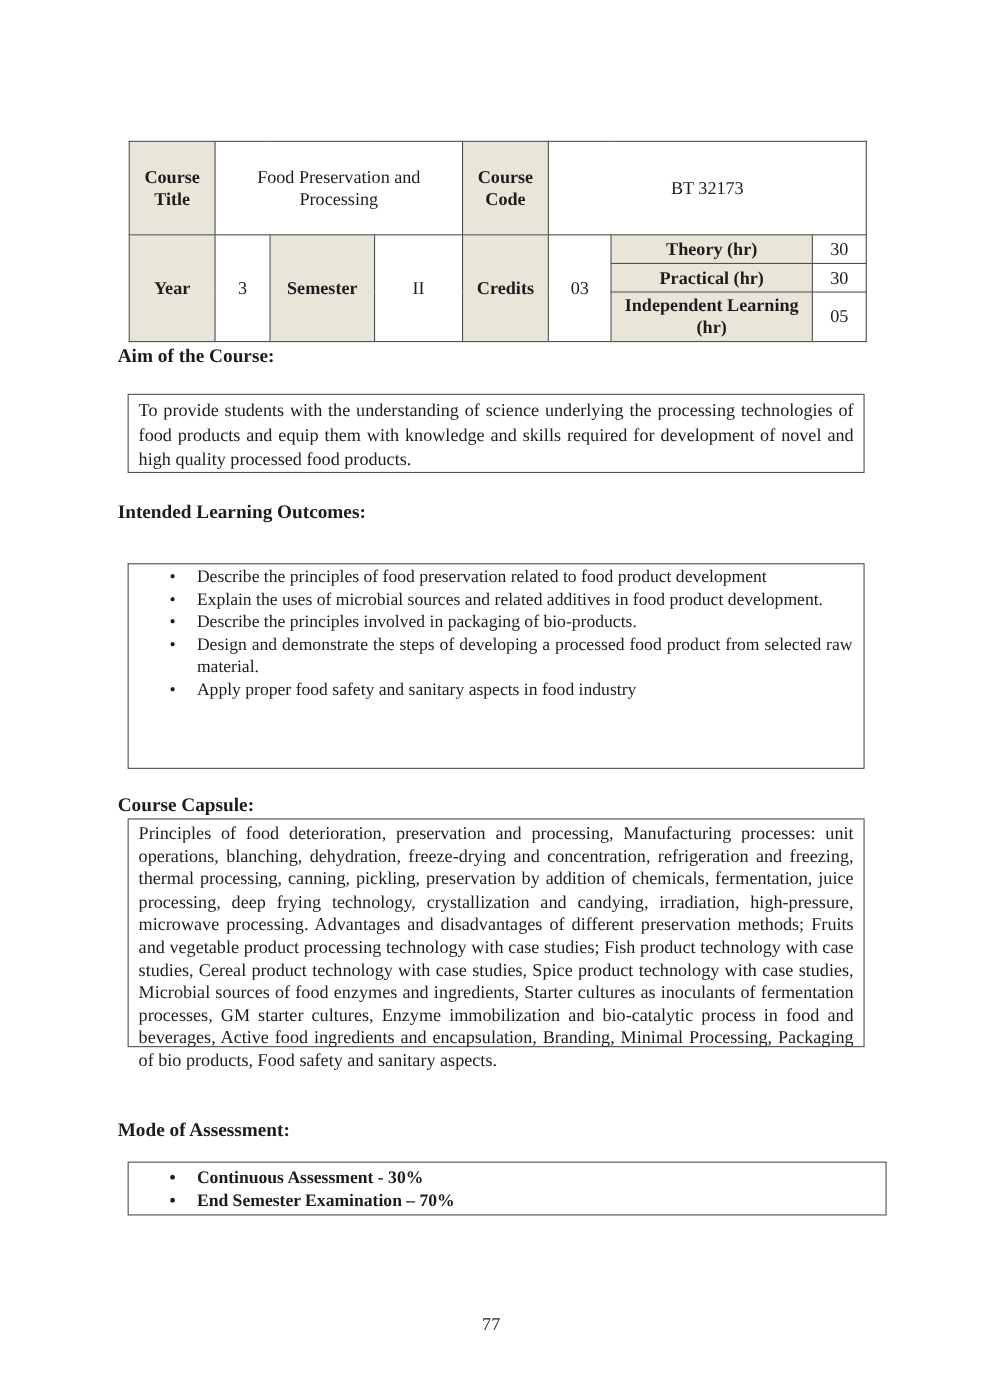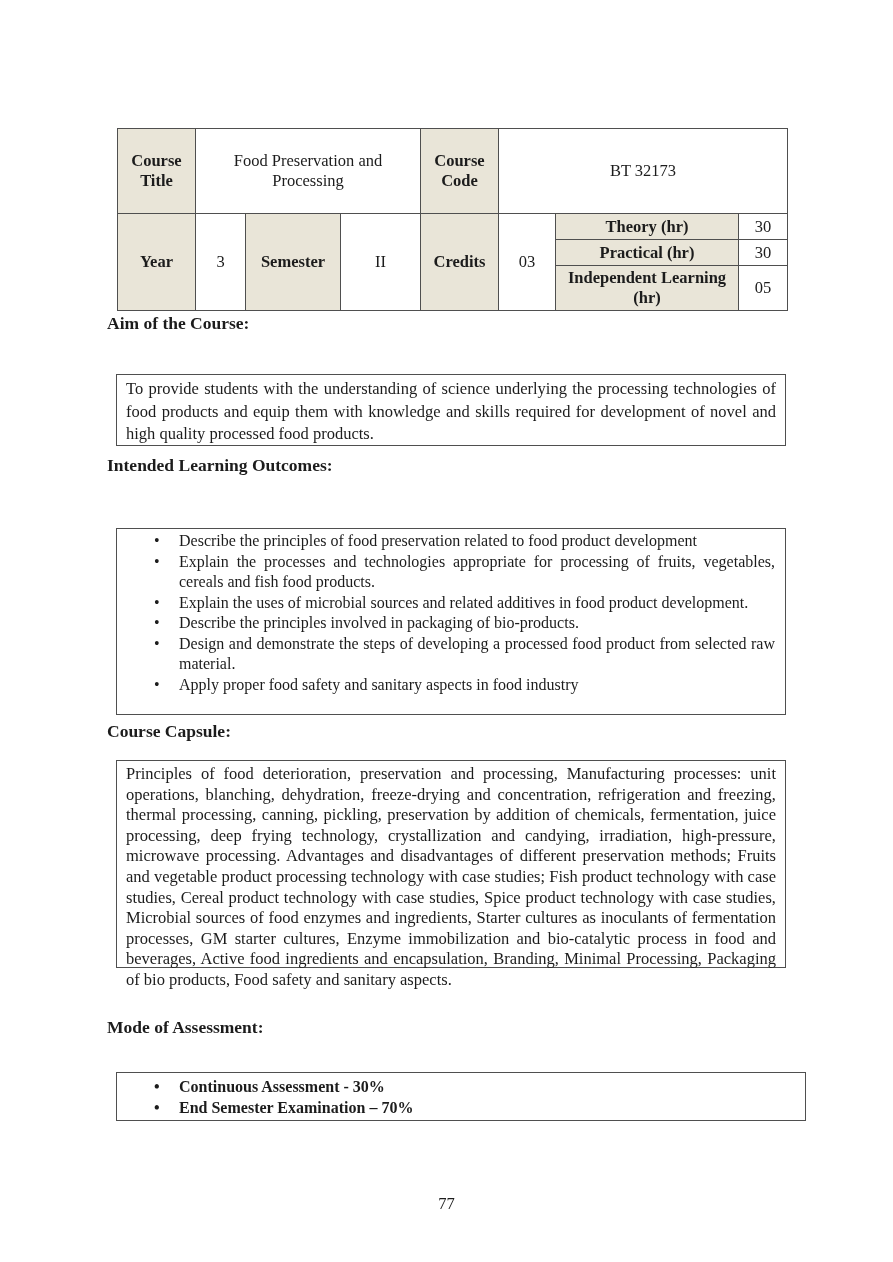--- a/index.html
+++ b/index.html
@@ -57,21 +57,20 @@
   }
 
   
   .box {
     position: absolute;
     left: 116px;
     width: 670px;
     border: 1px solid #4f4f4f;
     box-sizing: border-box;
     background: #ffffff;
-    margin-top: 16px;
   }
   .box p {
     margin: 0;
     padding: 3px 9px;
     text-align: justify;
     font-size: 16.5px;
   }
   .aim-box p     { line-height: 22.5px; }
   .capsule-box p { line-height: 20.6px; }
 
@@ -155,21 +154,20 @@
   <div class="box aim-box" style="top:358px; height:72px">
     <p>To provide students with the understanding of science underlying the processing technologies of food products and equip them with knowledge and skills required for development of novel and high quality processed food products.</p>
   </div>
 
   <div class="heading" style="top:454px">Intended Learning Outcomes:</div>
 
 
   <div class="box ilo-box" style="top:512px; height:187px">
     <ul class="bullets">
       <li>Describe the principles of food preservation related to food product development</li>
-      <li>Explain the processes and technologies appropriate for processing of fruits, vegetables, cereals and fish food products.</li>
       <li>Explain the uses of microbial sources and related additives in food product development.</li>
       <li>Describe the principles involved in packaging of bio-products.</li>
       <li>Design and demonstrate the steps of developing a processed food product from selected raw material.</li>
       <li>Apply proper food safety and sanitary aspects in food industry</li>
     </ul>
   </div>
 
   <div class="heading" style="top:720px">Course Capsule:</div>
 
   <div class="box capsule-box" style="top:744px; height:208px">

